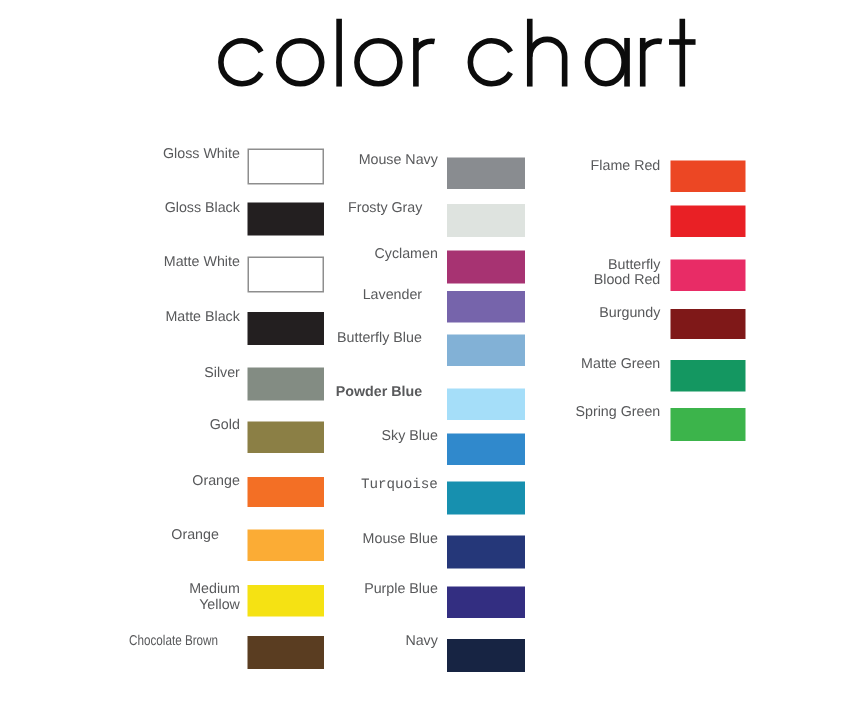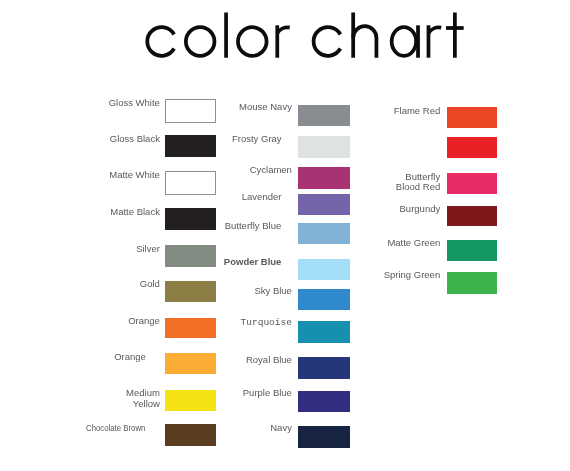--- a/index.html
+++ b/index.html
@@ -69,21 +69,21 @@
         <div class="lbl" style="right: 288.6px; top: 191.9px;">Lavender</div>
         <div class="sw" style="left: 298.3px; top: 194.3px; width: 51.9px; height: 21.1px; background: rgb(118, 100, 171);"></div>
         <div class="lbl" style="right: 288.8px; top: 221px;">Butterfly Blue</div>
         <div class="sw" style="left: 298.3px; top: 223.4px; width: 51.9px; height: 21.1px; background: rgb(130, 177, 214);"></div>
         <div class="lbl" style="right: 288.6px; top: 256.7px; font-weight: bold;">Powder Blue</div>
         <div class="sw" style="left: 298.3px; top: 259.1px; width: 51.9px; height: 21.2px; background: rgb(165, 222, 249);"></div>
         <div class="lbl" style="right: 278.1px; top: 286.1px;">Sky Blue</div>
         <div class="sw" style="left: 298.3px; top: 288.5px; width: 51.9px; height: 21.1px; background: rgb(48, 137, 204);"></div>
         <div class="lbl" style="right: 278.1px; top: 318.1px; font-family: Liberation Mono, monospace;">Turquoise</div>
         <div class="sw" style="left: 298.3px; top: 320.5px; width: 51.9px; height: 22.1px; background: rgb(23, 144, 175);"></div>
-        <div class="lbl" style="right: 278.1px; top: 355px;">Royal Blue</div>
+        <div class="lbl" style="right: 278.1px; top: 355px;">Mouse Blue</div>
         <div class="sw" style="left: 298.3px; top: 357.4px; width: 51.9px; height: 22.1px; background: rgb(37, 55, 121);"></div>
         <div class="lbl" style="right: 278.1px; top: 388.2px;">Purple Blue</div>
         <div class="sw" style="left: 298.3px; top: 390.6px; width: 51.9px; height: 21.2px; background: rgb(51, 46, 129);"></div>
         <div class="lbl" style="right: 278.1px; top: 423.1px;">Navy</div>
         <div class="sw" style="left: 298.3px; top: 426px; width: 51.9px; height: 21.8px; background: rgb(23, 36, 67);"></div>
       </div>
       <div class="col">
         <div class="lbl" style="right: 129.8px; top: 105.7px;">Flame Red</div>
         <div class="sw" style="left: 446.6px; top: 107.3px; width: 50.4px; height: 21.2px; background: rgb(236, 71, 36);"></div>
         <div class="lbl" style="right: 129.8px; top: 134.9px; margin-top: 47px;">Blood Red</div>

